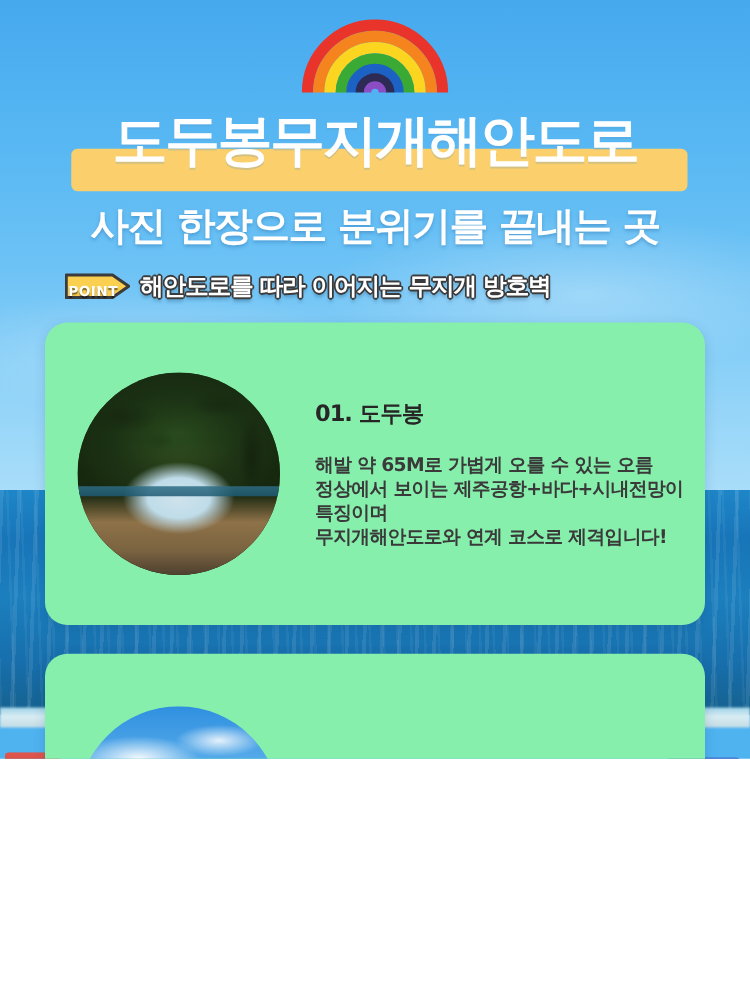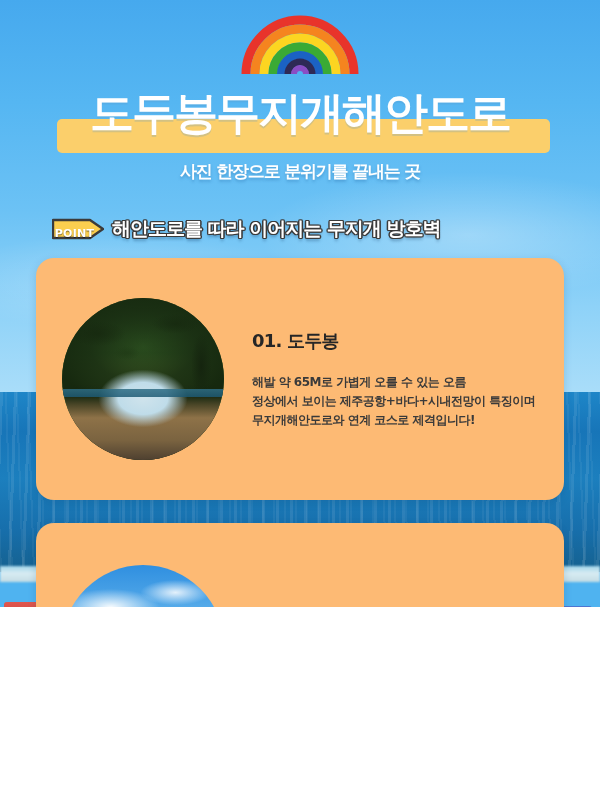--- a/index.html
+++ b/index.html
@@ -91,21 +91,21 @@
     text-align:center;
     font-size:44px; font-weight:bold; color:#FFFFFF;
     letter-spacing:-2px; line-height:58px;
     text-shadow:0 2px 0 rgba(90,150,200,.25);
     white-space:nowrap;
   }
 
   .subtitle {
     position:absolute; left:0; top:160px; width:100%;
     text-align:center;
-    font-size:17px; font-weight:bold; color:#FFFFFF;
+    font-size:31px; font-weight:bold; color:#FFFFFF;
     letter-spacing:-1.2px;
     text-shadow:0 2px 3px rgba(40,110,170,.45);
     white-space:nowrap;
   }
 
   
   .point-row {
     position:absolute; left:52px; top:216px;
     display:flex; align-items:center; gap:8px;
   }
@@ -126,40 +126,40 @@
     text-shadow:
       -1.4px 0 #3B3B3B, 1.4px 0 #3B3B3B, 0 -1.4px #3B3B3B, 0 1.4px #3B3B3B,
       -1px -1px #3B3B3B, 1px -1px #3B3B3B, -1px 1px #3B3B3B, 1px 1px #3B3B3B,
       0 3px 3px rgba(20,60,100,.40);
     text-align: right;
   }
 
   
   .card {
     position:absolute; left:36px; width:528px;
-    background:#fdba74; border-radius:18px;
+    background:#86efac; border-radius:18px;
     box-shadow:0 3px 9px rgba(10,60,110,.18);
     display:flex; align-items:center;
   }
   #card-1 { top:258px; height:242px; }
   #card-2 { top:523px; height:245px; }
 
   .card-photo {
     flex:0 0 auto;
     width:162px; height:162px; margin-left:26px;
     border-radius:50%; overflow:hidden; position:relative;
   }
   .card-body { flex:1 1 auto; padding:0 16px 0 28px; }
 
   .card-title {
     font-size:18px; font-weight:bold; color:#262626;
     letter-spacing:-.8px; margin-bottom:20px;
   }
   .card-para {
-    font-size:12px; font-weight:bold; color:#3A3A3A;
+    font-size:15px; font-weight:bold; color:#3A3A3A;
     letter-spacing:-.5px; line-height:19px;
     margin-bottom:14px; white-space:pre-line;
   }
   .card-para:last-child { margin-bottom:0; }
 
   
   .photo-oreum {
     width:100%; height:100%;
     background:
       radial-gradient(ellipse 62px 40px at 50% 62%, #CFE3EC 0%, #BFDCE9 40%, rgba(190,220,233,0) 72%),

